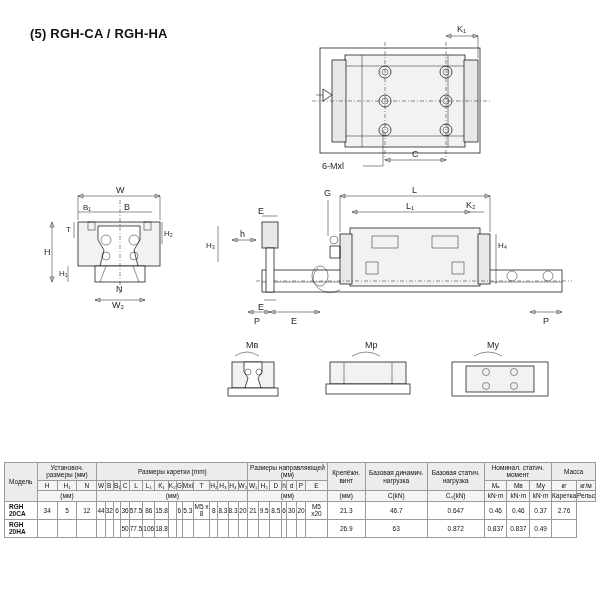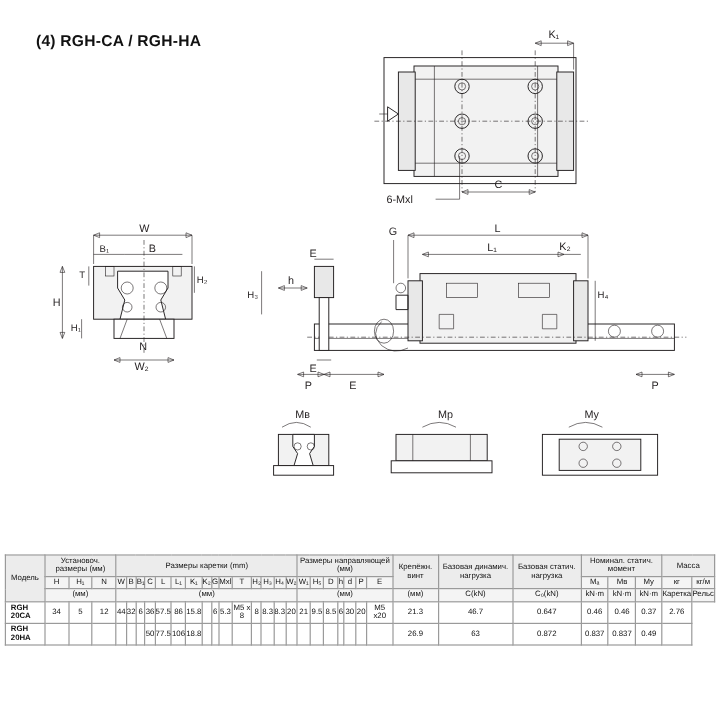--- a/index.html
+++ b/index.html
@@ -46,21 +46,21 @@
   table.spec thead td{ background:#ececec; font-size:6.5px;}
   table.spec thead td.hd2{ background:#f4f4f4; font-size:6.5px;}
   table.spec tbody td{ background:#ffffff; height:13px;}
   table.spec tbody td.first{ text-align:left; padding-left:4px; font-weight:bold; font-size:6.5px;}
   .hdbig{font-size:7px;}
   .modelcell{font-weight:bold;font-size:7.5px;}
 </style>
 </head>
 <body>
 
-<div class="title">(4) RGH-CA / RGH-HA</div>
+<div class="title">(5) RGH-CA / RGH-HA</div>
 
 <div class="canvas">
 <svg width="600" height="460" viewBox="0 0 600 460">
 
   <g>
 
     <rect class="ln" x="320" y="48" width="160" height="105" fill="#ffffff"></rect>
 
     <rect class="fillgrey2" x="345" y="55" width="120" height="92"></rect>
     <line class="lnt" x1="345" y1="66" x2="465" y2="66"></line>

